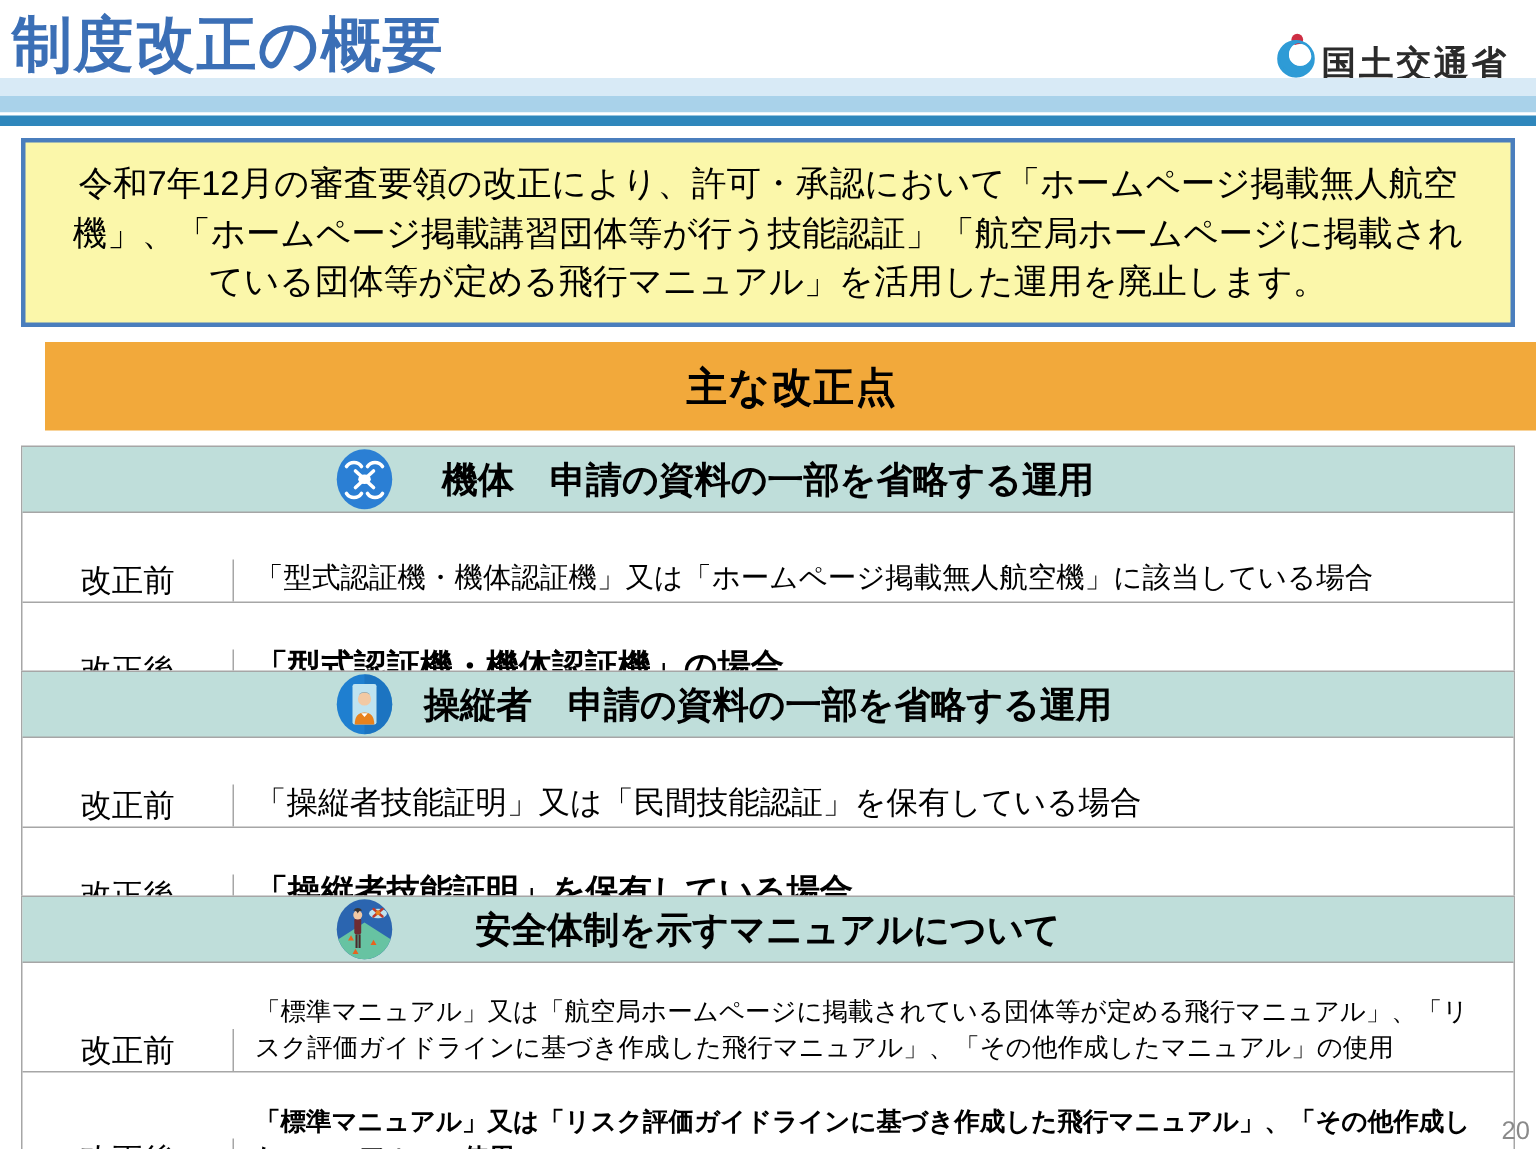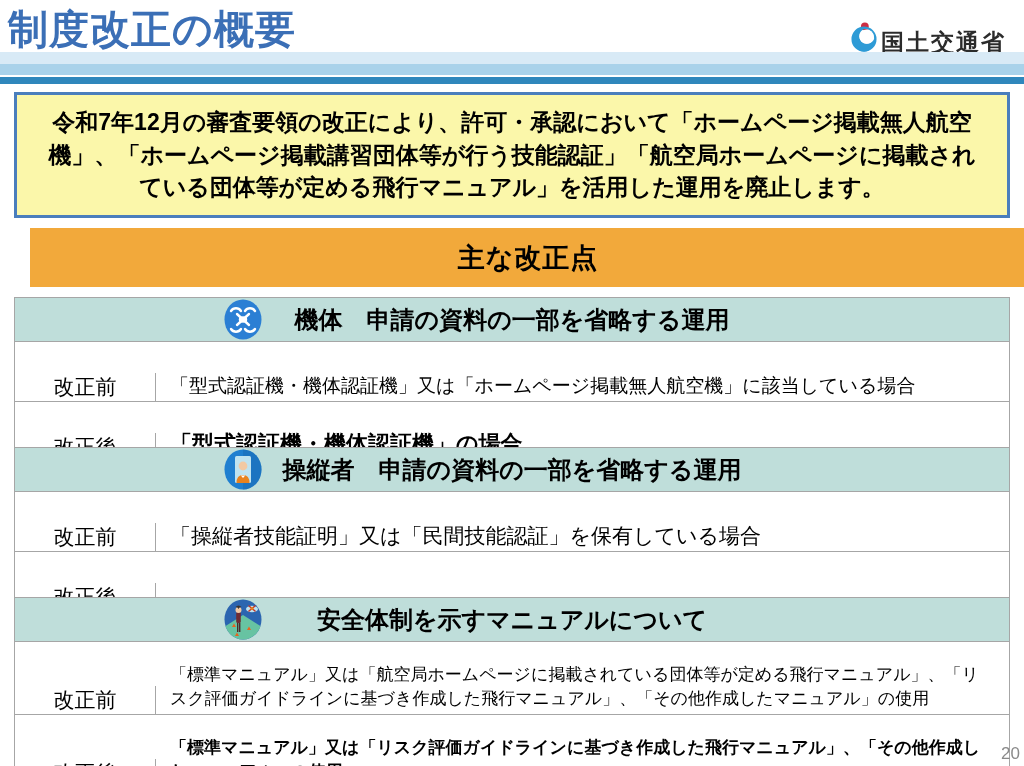--- a/index.html
+++ b/index.html
@@ -39,21 +39,21 @@
   
   .notice-box{
     position:absolute;left:14px;top:92px;width:996px;height:126px;
     box-sizing:border-box;
     background:#FBF7AA;
     border:3px solid #4A7EBD;
     display:flex;align-items:center;justify-content:center;
     padding:6px 22px;
   }
   .notice-text{
-    font-size:23px;font-weight:bold;color:#000;
+    font-size:23px;font-weight:normal;color:#000;
     text-align:center;line-height:1.42;
   }
   
   .banner{
     position:absolute;left:14px;top:228px;width:996px;height:59px;
     background:#F2A93B;
     display:flex;align-items:center;justify-content:center;margin-left:16px;
   }
   .banner-text{font-size:27px;font-weight:bold;color:#000;letter-spacing:1px;}
   
@@ -188,20 +188,23 @@
         </svg>
       </span>
       <div class="tbl-header-title">操縦者　申請の資料の一部を省略する運用</div>
     </div>
     <div class="tbl-row row-h45">
       <div class="row-label">改正前</div>
       <div class="row-content big">「操縦者技能証明」又は「民間技能認証」を保有している場合</div>
     </div>
     <div class="tbl-row row-h45">
       <div class="row-label">改正後</div>
+      <div class="row-content bold">
+        <span><span class="u">「操縦者技能証明」</span><span>を保有している場合</span></span>
+      </div>
     </div>
   </div>
 
   <div class="tbl tbl-3">
     <div class="tbl-header">
       <span class="tbl-header-icon">
         <svg width="40" height="41" viewBox="0 0 40 41">
           <defs>
             <clipPath id="c3">
                 <ellipse cx="20" cy="20.5" rx="18.5" ry="20"></ellipse>

